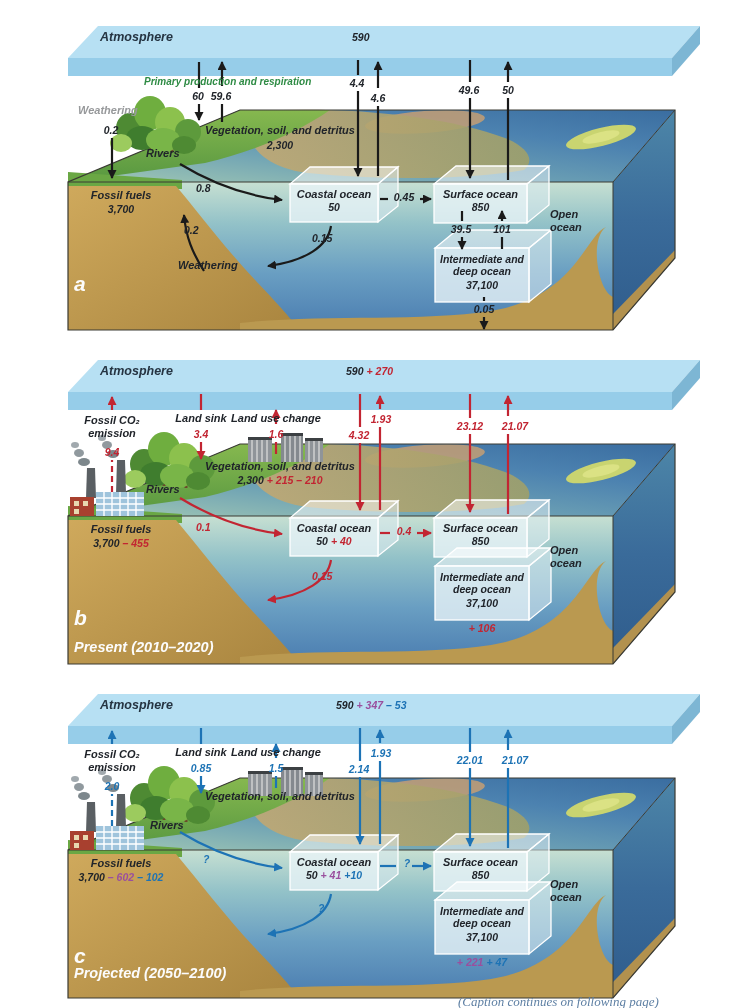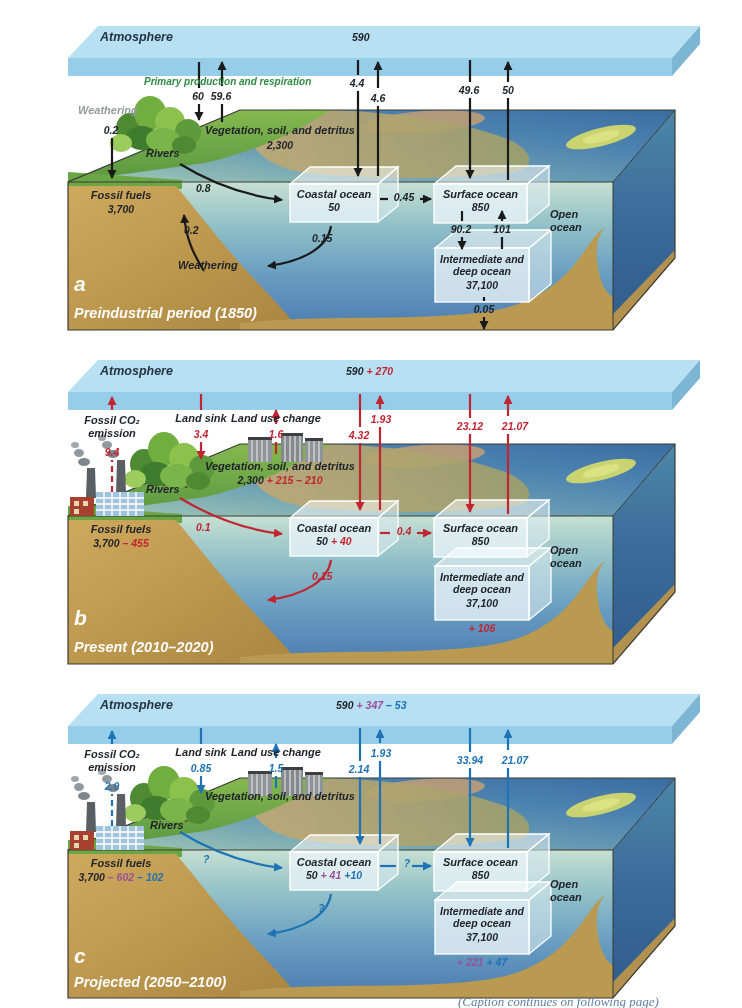--- a/index.html
+++ b/index.html
@@ -215,29 +215,28 @@
   <div class="lbl boxlbl c" style="left:290px;top:188px;width:88px">Coastal ocean</div>
   <div class="lbl n c" style="left:290px;top:201px;width:88px"><span>50</span></div>
   <div class="lbl n c" style="left:389px;top:191px;width:30px">0.45</div>
   <div class="lbl boxlbl c" style="left:434px;top:188px;width:93px">Surface ocean</div>
   <div class="lbl n c" style="left:434px;top:201px;width:93px"><span>850</span></div>
 
   <div class="lbl n" style="left:184px;top:224px">0.2</div>
   <div class="lbl" style="left:178px;top:259px">Weathering</div>
   <div class="lbl n" style="left:312px;top:232px">0.15</div>
 
-  <div class="lbl n c" style="left:445px;top:223px;width:32px">90.2</div>
+  <div class="lbl n c" style="left:445px;top:223px;width:32px">39.5</div>
   <div class="lbl n c" style="left:489px;top:223px;width:26px">101</div>
   <div class="lbl deep-lbl c wrap" style="left:437px;top:253px;width:90px">Intermediate and deep ocean</div>
   <div class="lbl n c" style="left:437px;top:279px;width:90px"><span>37,100</span></div>
   <div class="lbl n c" style="left:468px;top:303px;width:32px">0.05</div>
 
   <div class="lbl wrap" style="left:550px;top:208px;width:48px">Open ocean</div>
   <div class="lbl letter" style="left:74px;top:272px">a</div>
-  <div class="lbl period" style="left:74px;top:305px">Preindustrial period (1850)</div>
 </section>
 
 <section class="panel" id="panel-b">
   <svg class="art" viewBox="0 0 742 340">
     <use href="#slabShape"></use>
     <use href="#terrainBlock"></use>
     <use href="#treeCluster" transform="translate(14,2)"></use>
     <use href="#factoryIcon"></use>
     <use href="#cityIcon"></use>
     <use href="#coastalBox"></use>
@@ -342,21 +341,21 @@
 
   <div class="lbl c wrap" style="left:74px;top:80px;width:76px">Fossil CO₂ emission</div>
   <div class="lbl n c blue" style="left:96px;top:112px;width:32px">2.0</div>
   <div class="lbl c" style="left:168px;top:78px;width:66px">Land sink</div>
   <div class="lbl n c blue" style="left:185px;top:94px;width:32px">0.85</div>
   <div class="lbl c" style="left:227px;top:78px;width:98px">Land use change</div>
   <div class="lbl n c blue" style="left:260px;top:94px;width:32px">1.5</div>
 
   <div class="lbl n c blue" style="left:342px;top:95px;width:34px">2.14</div>
   <div class="lbl n c blue" style="left:364px;top:79px;width:34px">1.93</div>
-  <div class="lbl n c blue" style="left:452px;top:86px;width:36px">33.94</div>
+  <div class="lbl n c blue" style="left:452px;top:86px;width:36px">22.01</div>
   <div class="lbl n c blue" style="left:497px;top:86px;width:36px">21.07</div>
 
   <div class="lbl c" style="left:165px;top:122px;width:230px">Vegetation, soil, and detritus</div>
   <div class="lbl" style="left:150px;top:151px">Rivers</div>
   <div class="lbl n blue" style="left:203px;top:185px">?</div>
 
   <div class="lbl c" style="left:70px;top:189px;width:102px">Fossil fuels</div>
   <div class="lbl n c" style="left:70px;top:203px;width:102px"><span>3,700</span><span class="purple d">– 602</span><span class="blue d">– 102</span></div>
 
   <div class="lbl boxlbl c" style="left:290px;top:188px;width:88px">Coastal ocean</div>
@@ -366,18 +365,18 @@
   <div class="lbl n c" style="left:434px;top:201px;width:93px"><span>850</span></div>
 
   <div class="lbl n blue" style="left:318px;top:234px">?</div>
 
   <div class="lbl deep-lbl c wrap" style="left:437px;top:237px;width:90px">Intermediate and deep ocean</div>
   <div class="lbl n c" style="left:437px;top:263px;width:90px"><span>37,100</span></div>
   <div class="lbl n c" style="left:437px;top:288px;width:90px"><span class="purple">+ 221</span><span class="blue d">+ 47</span></div>
 
   <div class="lbl wrap" style="left:550px;top:210px;width:48px">Open ocean</div>
   <div class="lbl letter" style="left:74px;top:276px">c</div>
-  <div class="lbl period" style="left:74px;top:306px">Projected (2050–2100)</div>
+  <div class="lbl period" style="left:74px;top:297px">Projected (2050–2100)</div>
 </section>
 
 <div class="footer-note">(Caption continues on following page)</div>
 
 </div>
 
 </body></html>

